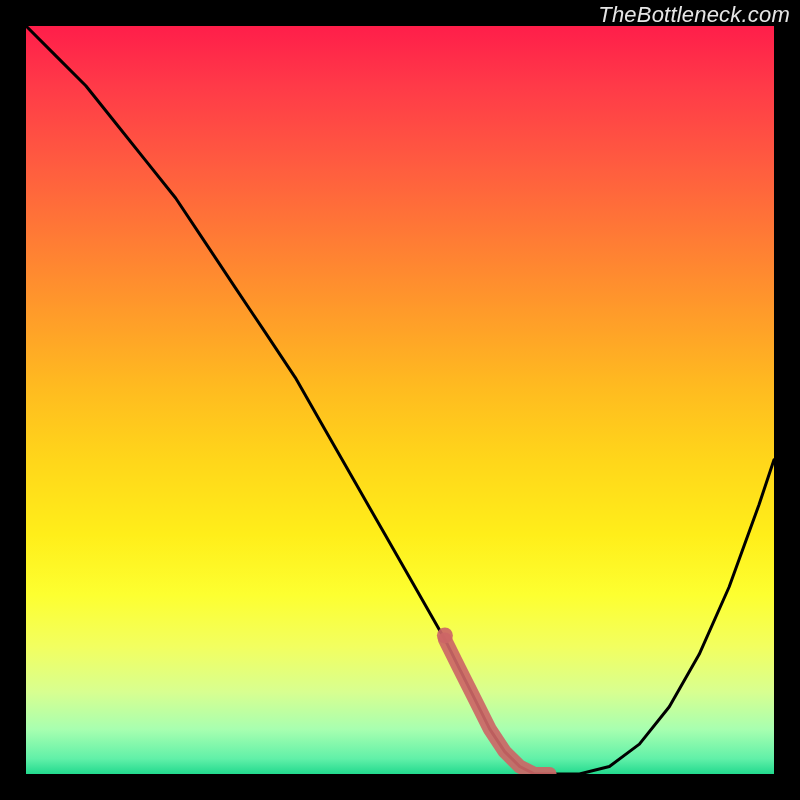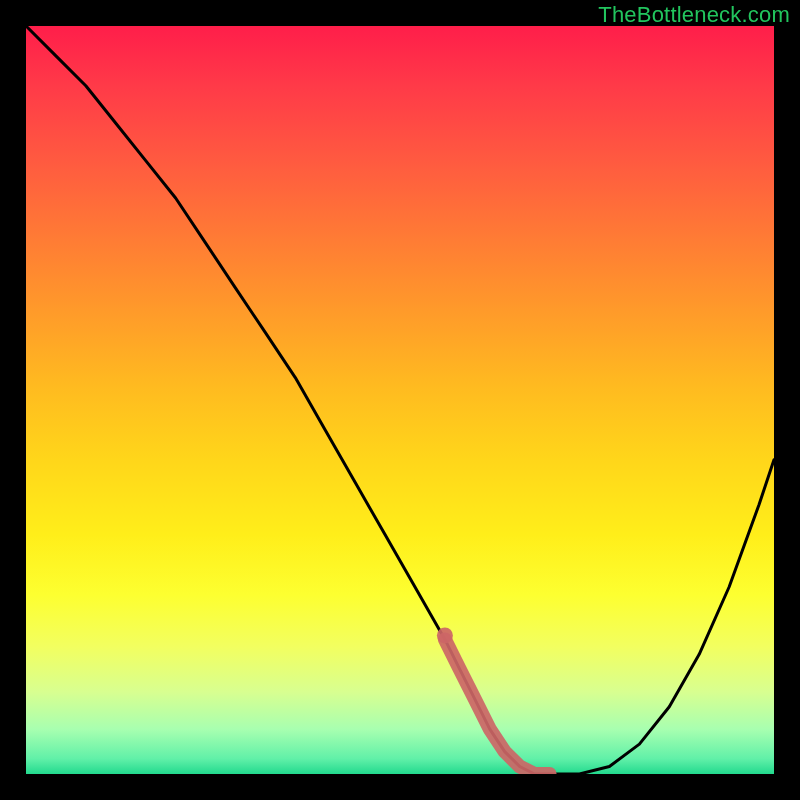--- a/index.html
+++ b/index.html
@@ -40,22 +40,23 @@
       #60f0a8 98%,
       #22d98e 100%
     );
   }
   .watermark {
     position: absolute;
     top: 2px;
     right: 10px;
     font-family: Arial, Helvetica, sans-serif;
     font-size: 22px;
-    color: #22c55e;
+    color: #e5e5e5;
     letter-spacing: 0.2px;
+    font-style: italic;
   }
   svg {
     position: absolute;
     left: 0;
     top: 0;
   }
 </style>
 </head>
 <body>
 

